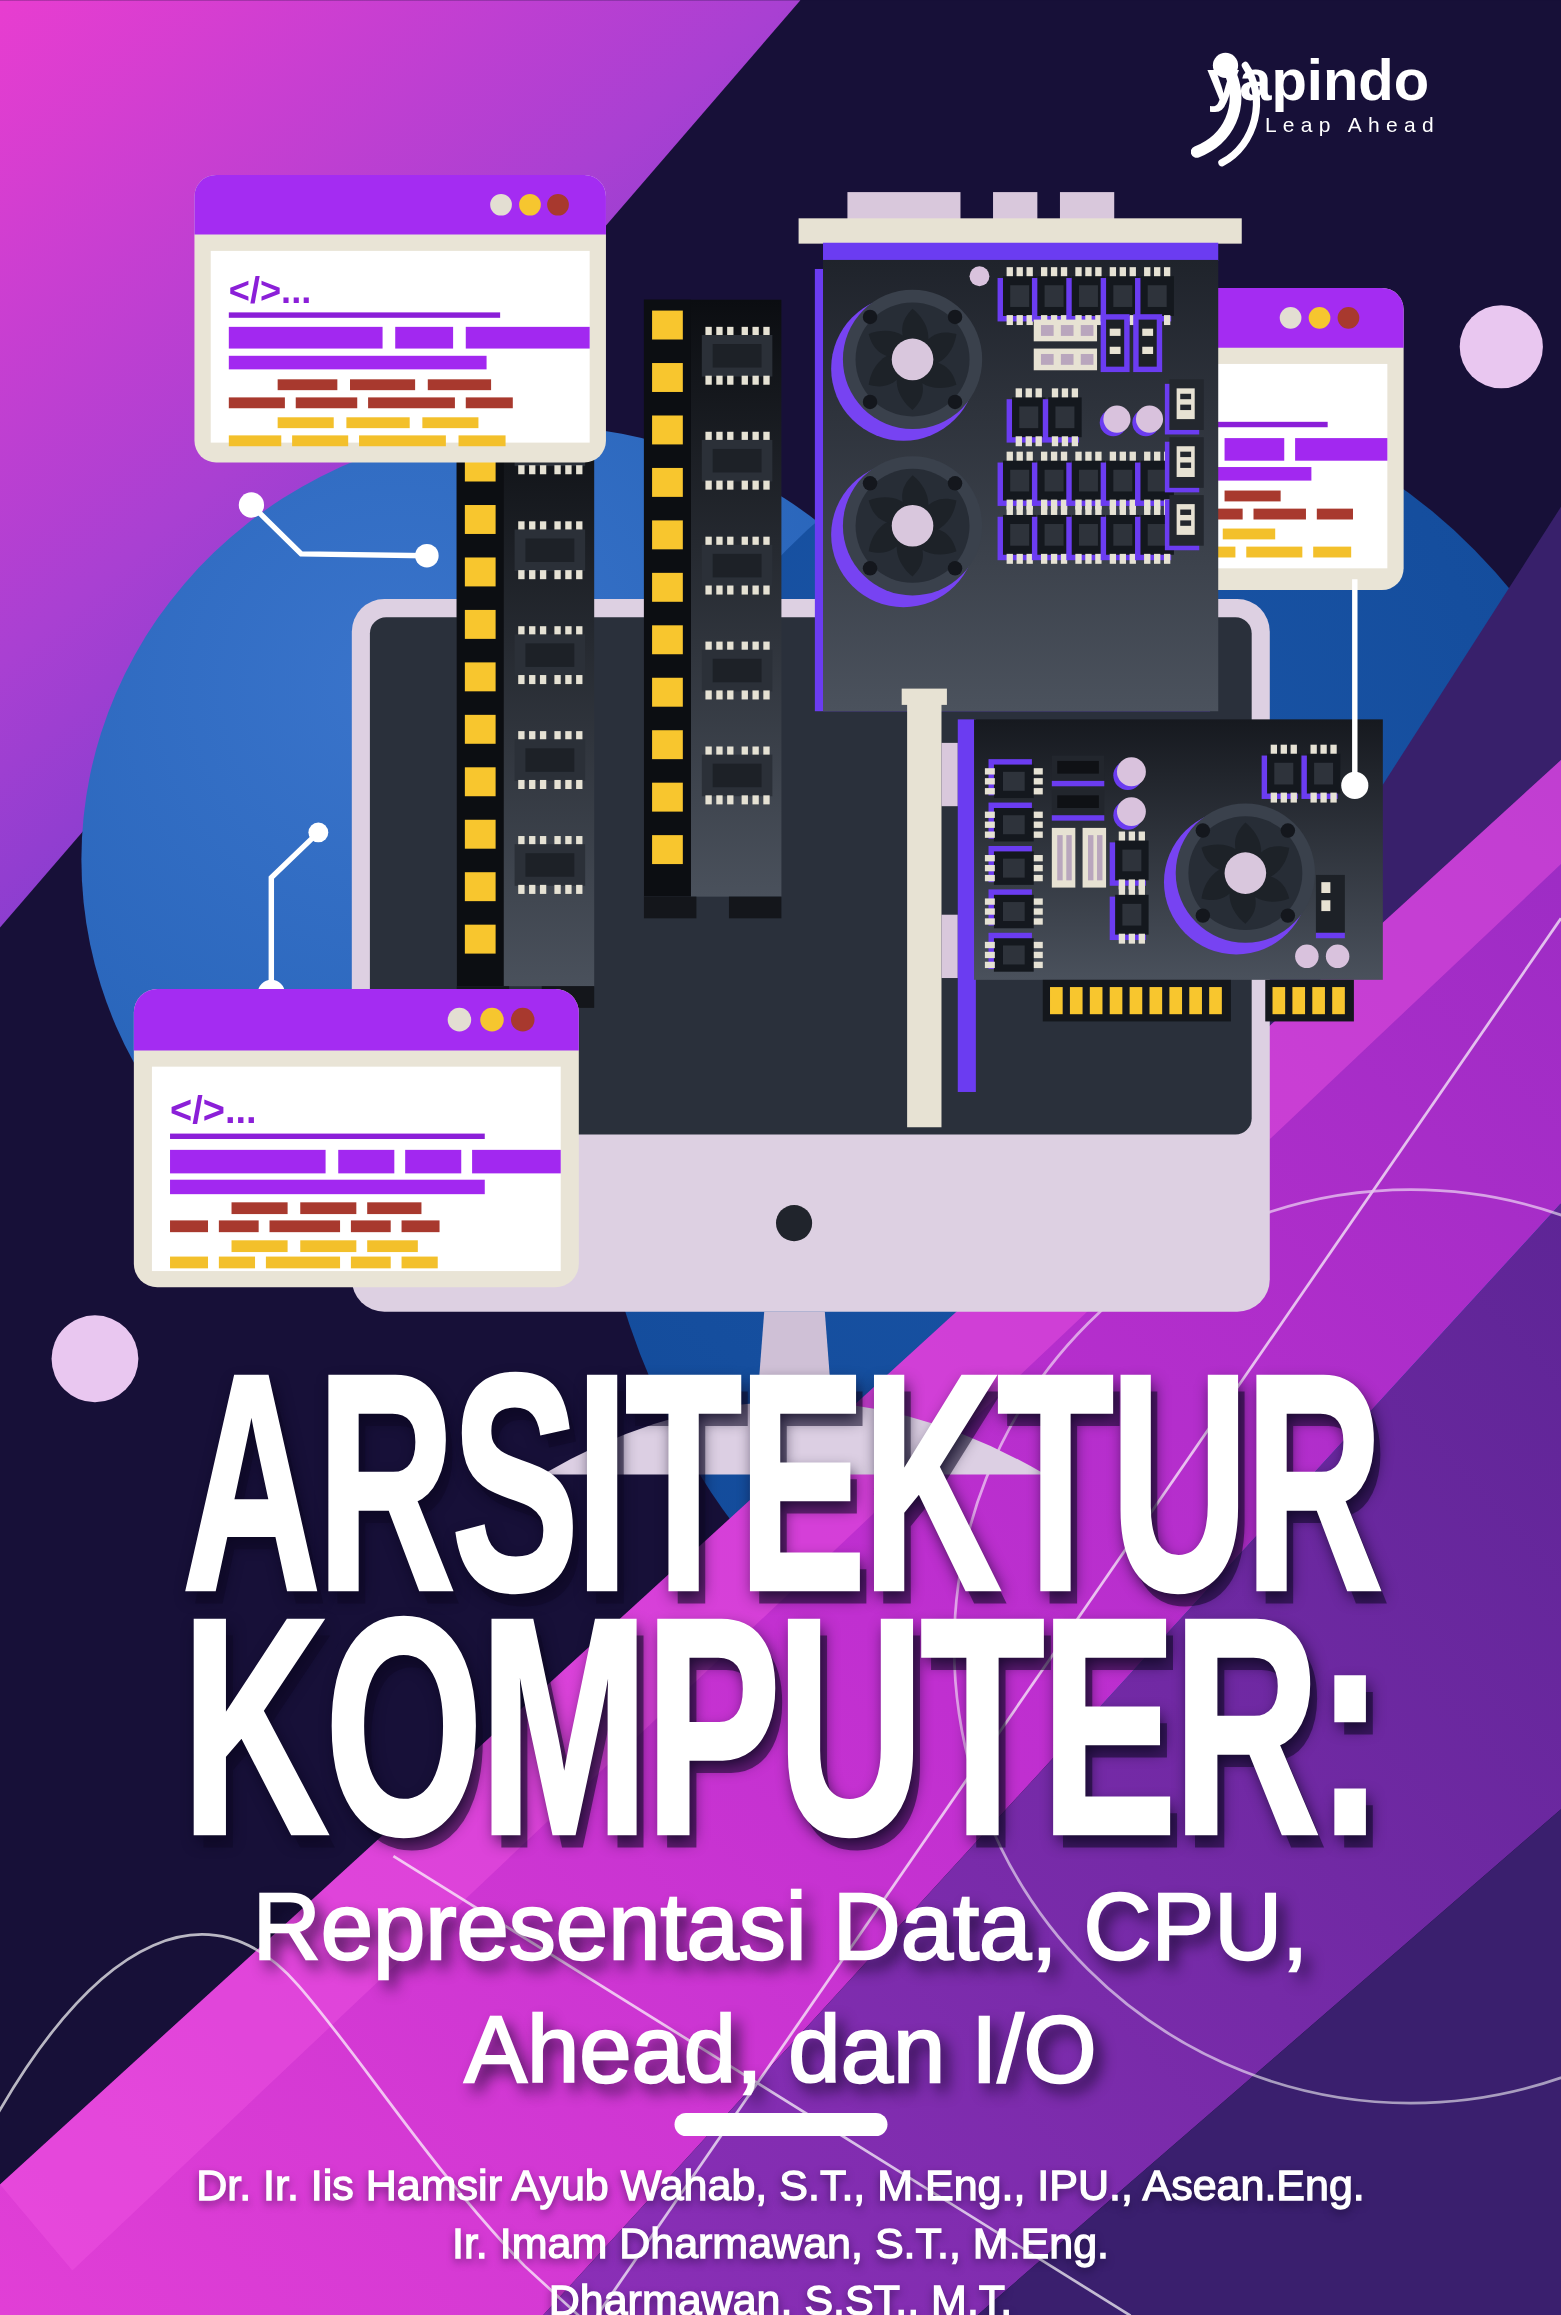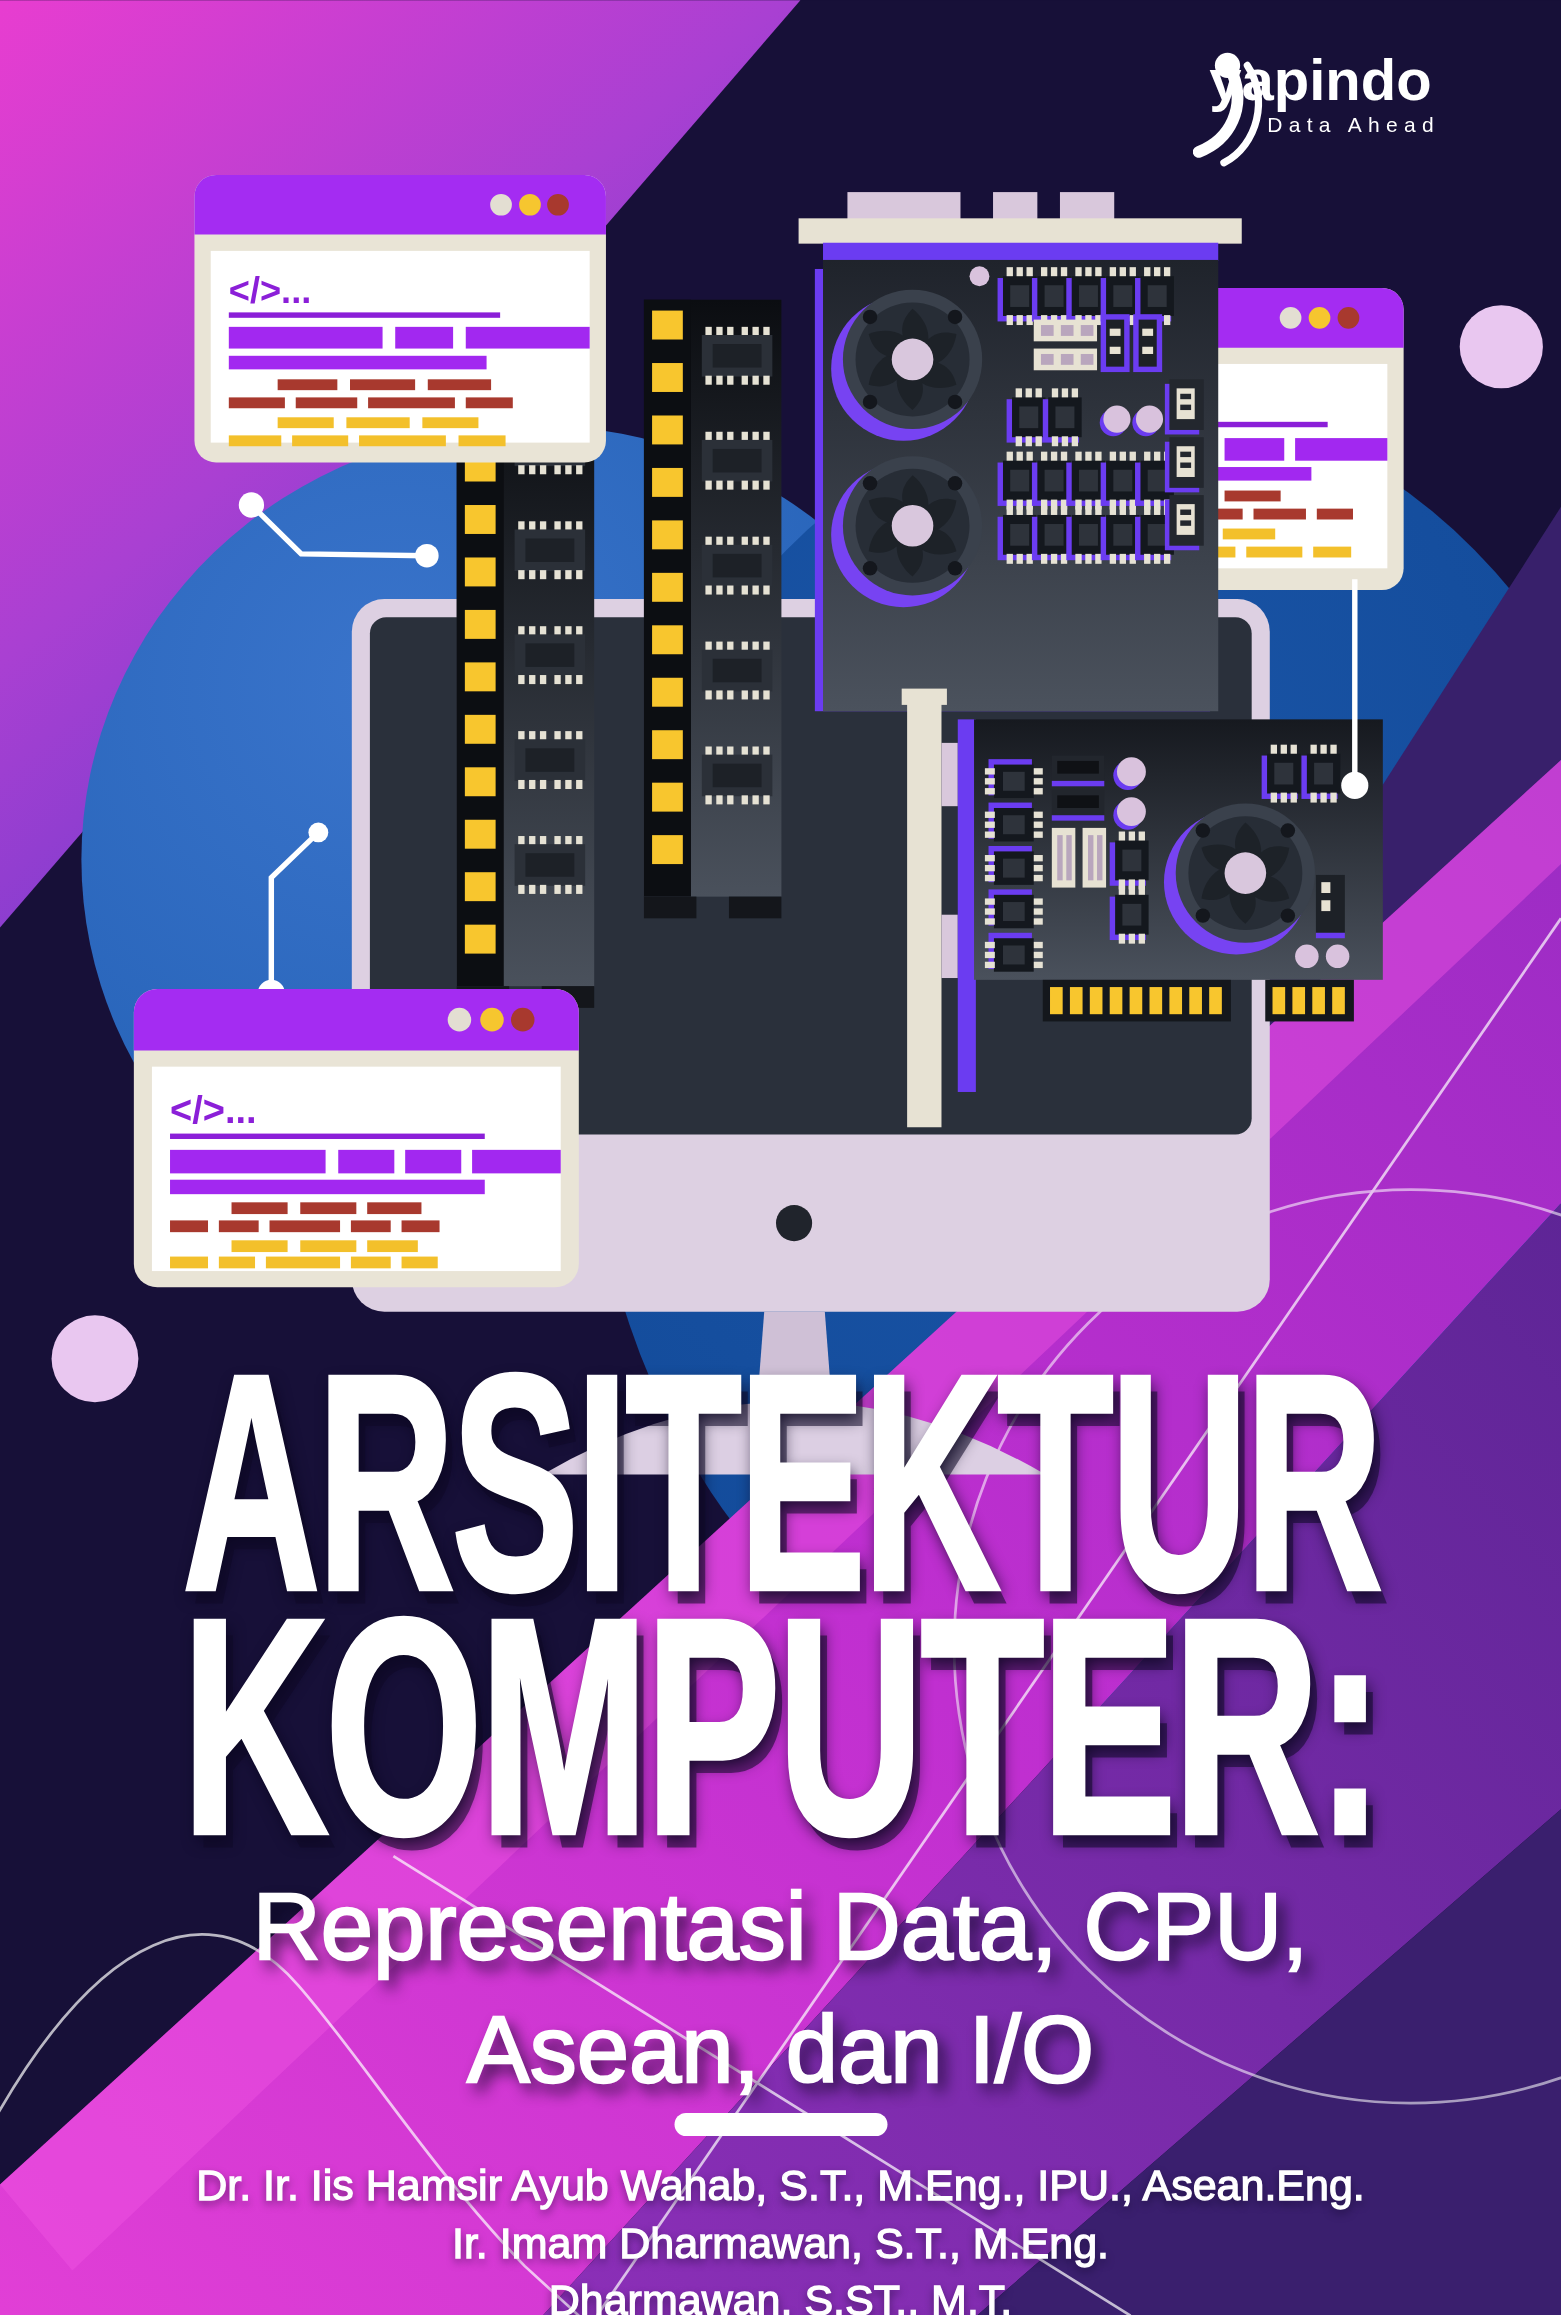--- a/index.html
+++ b/index.html
@@ -448,28 +448,28 @@
 
 <div class="logo">
   <div class="logo-row">
     <span class="logo-brand">yapindo</span>
     <svg class="logo-swoosh" width="78" height="119" viewBox="0 0 86 132">
       <circle cx="38" cy="16" r="14" fill="#ffffff"></circle>
       <path d="M6,112 C42,98 58,62 44,26" stroke="#ffffff" stroke-width="13" fill="none" stroke-linecap="round"></path>
       <path d="M34,124 C72,104 84,52 60,16" stroke="#ffffff" stroke-width="8" fill="none" stroke-linecap="round"></path>
     </svg>
   </div>
-  <div class="logo-tagline">Data Ahead</div>
+  <div class="logo-tagline">Leap Ahead</div>
 </div>
 
 <div class="txt tl tl1">ARSITEKTUR</div>
 <div class="txt tl tl2">KOMPUTER:</div>
 
 <div class="txt sub sub1">Representasi Data, CPU,</div>
-<div class="txt sub sub2">Asean, dan I/O</div>
+<div class="txt sub sub2">Ahead, dan I/O</div>
 
 <div class="divider"></div>
 
 <div class="txt auth a1">Dr. Ir. Iis Hamsir Ayub Wahab, S.T., M.Eng., IPU., Asean.Eng.</div>
 <div class="txt auth a2">Ir. Imam Dharmawan, S.T., M.Eng.</div>
 <div class="txt auth a3">Dharmawan, S.ST., M.T.</div>
 
 </div>
 
 

